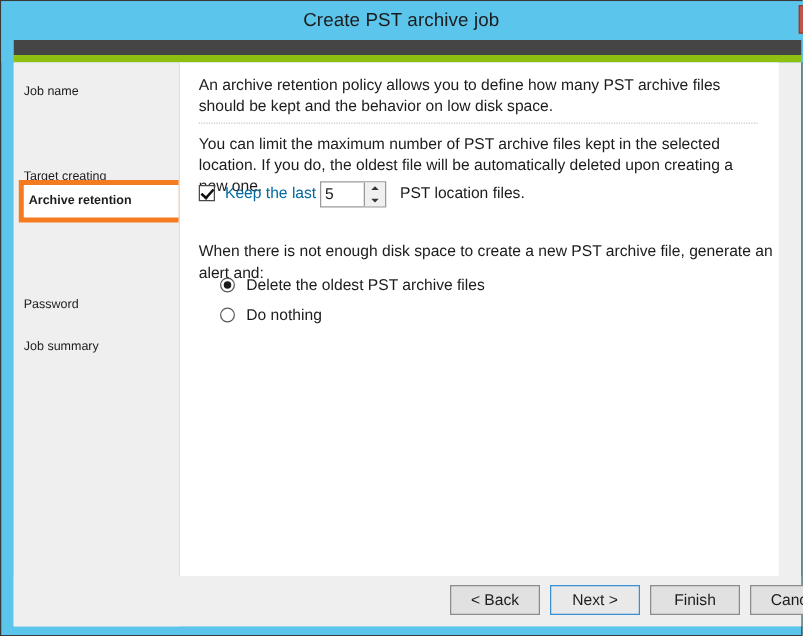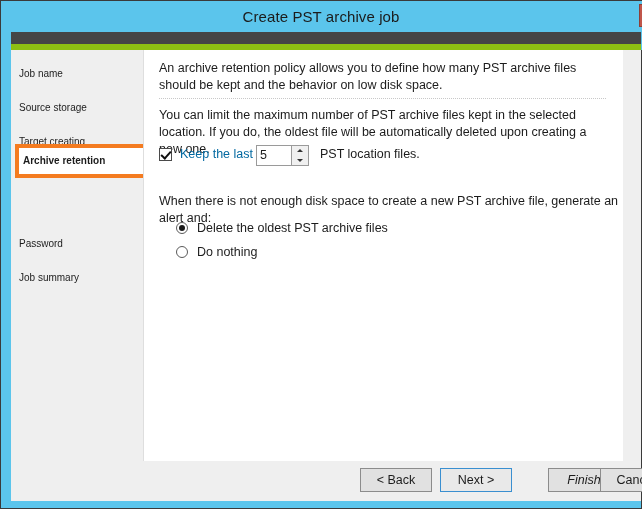--- a/index.html
+++ b/index.html
@@ -325,41 +325,40 @@
     box-sizing: border-box;
     font-family: "Liberation Sans", sans-serif;
     margin-left: 48px;
   }
   .dlg-btn.default {
     border: 1px solid #3a8fd0;
     background: #e9e9e9;
   }
   #btn-back   { left: 301px; }
   #btn-next   { left: 381px; }
-  #btn-finish { left: 489px; font-style: italic; }
+  #btn-finish { left: 461px; }
   #btn-cancel { left: 541px; }
 </style>
 </head>
 <body>
 
 <div id="window">
 
   <div id="titlebar">
     <div id="title-text">Create PST archive job</div>
     <div id="close-button">x</div>
   </div>
 
   <div id="strip-dark"></div>
   <div id="strip-green"></div>
 
   <div id="body-panel">
 
     <div id="sidebar">
       <div class="side-item" style="top:14px">Job name</div>
-      <div class="side-item" style="top:48px">Source storage</div>
       <div class="side-item" style="top:82px">Target creating</div>
       <div class="side-item active" style="top:94px">Archive retention</div>
       <div class="side-item" style="top:184px">Password</div>
       <div class="side-item" style="top:218px">Job summary</div>
     </div>
 
     <div id="content">
 
       <div class="para" id="para-intro">An archive retention policy allows you to define how many PST archive files should be kept and the behavior on low disk space.</div>
 

